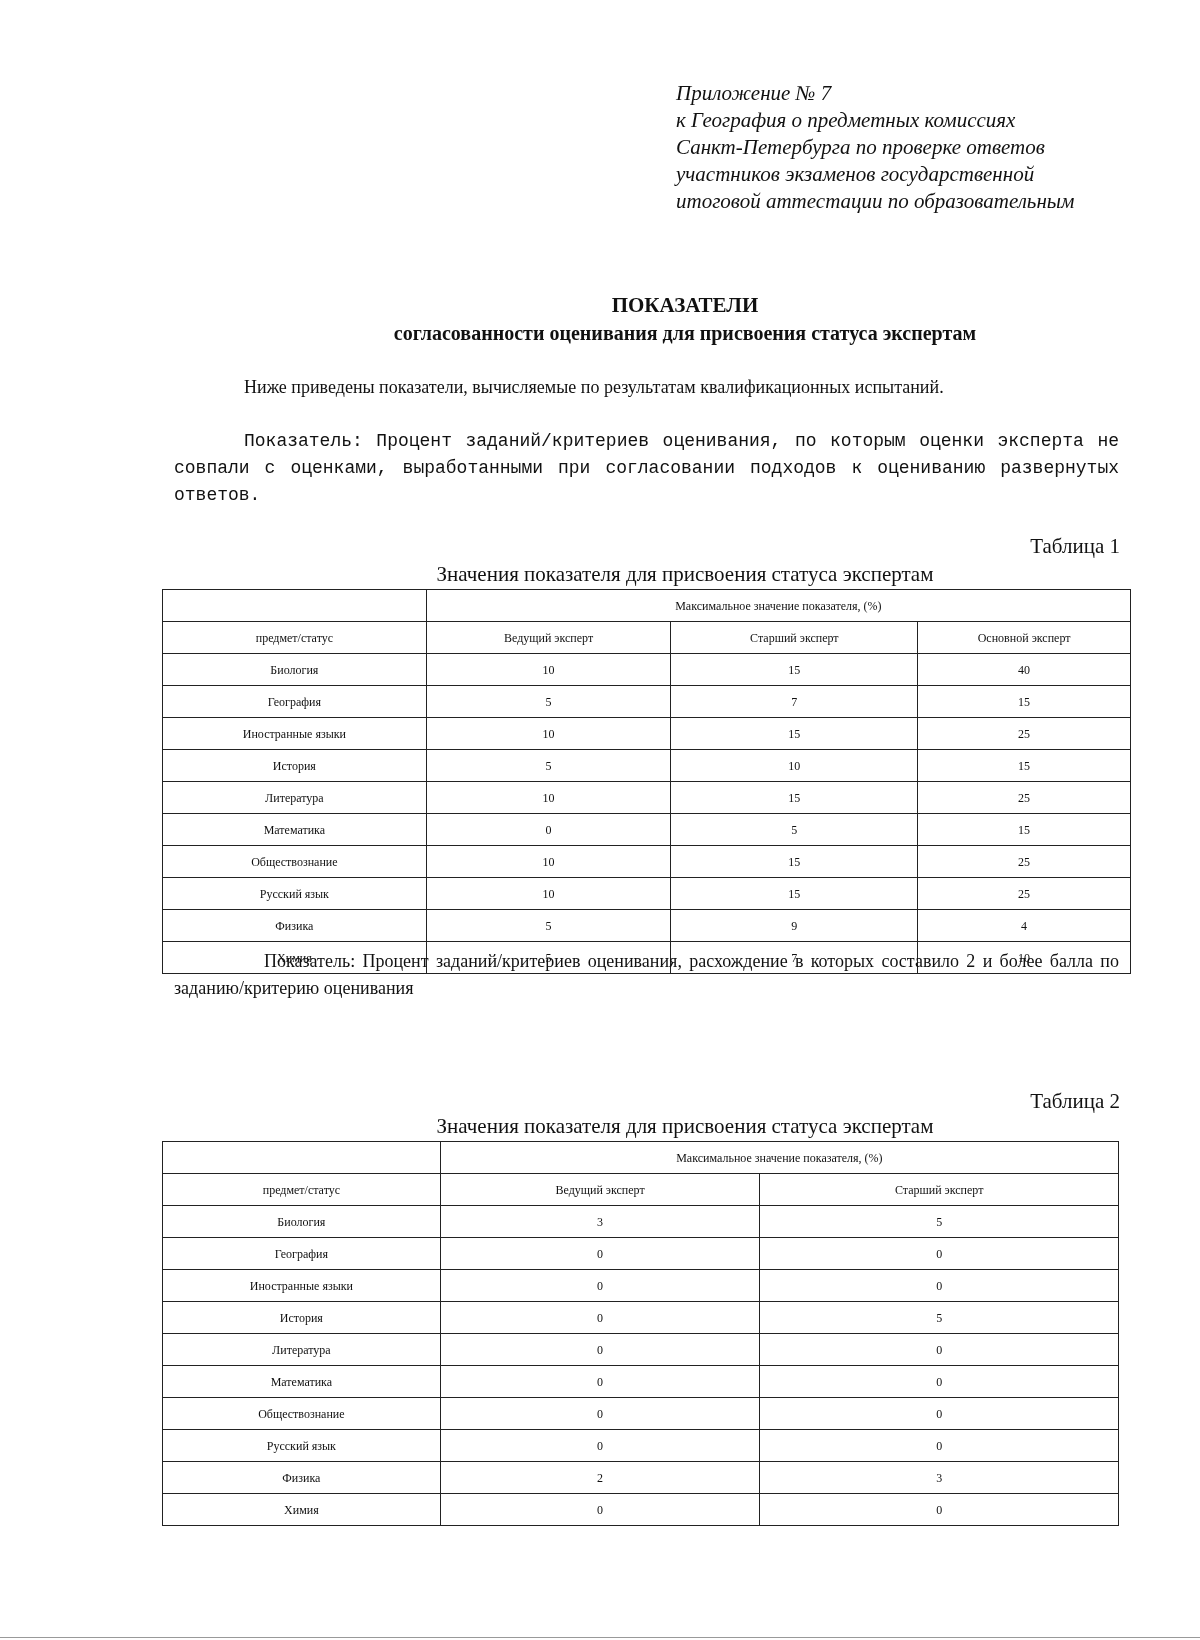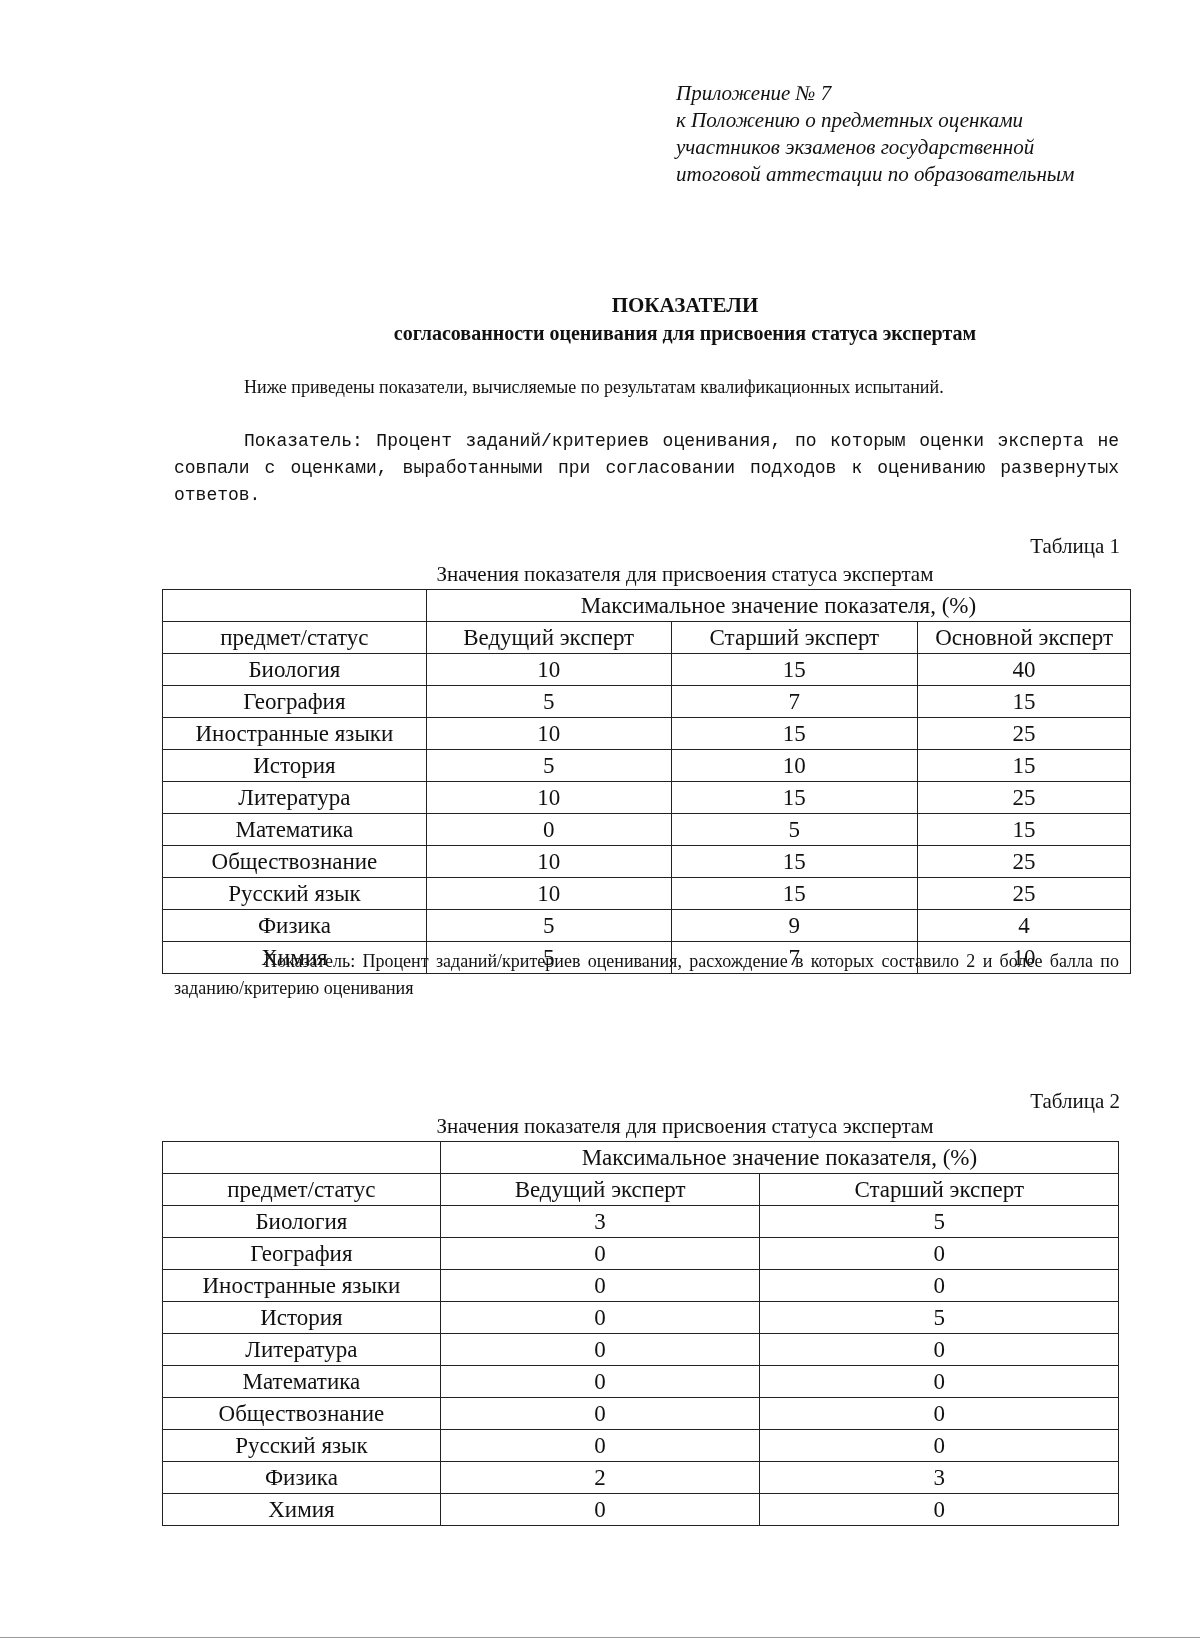--- a/index.html
+++ b/index.html
@@ -31,21 +31,21 @@
     position: absolute; right: 80px; font-size: 21px;
   }
   .tn1 { top: 534px; }
   .tn2 { top: 1089px; }
   .tbl-caption {
     position: absolute; left: 0; width: 1370px; text-align: center; font-size: 21px;
   }
   .tc1 { top: 562px; }
   .tc2 { top: 1114px; }
   table {
-    position: absolute; border-collapse: collapse; font-size: 23px;
+    position: absolute; border-collapse: collapse; font-size: 12px;
   }
   td {
     border: 1.5px solid #222; text-align: center; padding: 0; height: 31px;
     line-height: 30px;
   }
   .t1 { left: 162px; top: 589px; width: 969px; }
   .t2 { left: 162px; top: 1141px; width: 957px; }
   .t1 col.c0 { width: 264px; }
   .t1 col.c1 { width: 245px; }
   .t1 col.c2 { width: 247px; }
@@ -55,21 +55,22 @@
   .t2 col.c2 { width: 359px; }
   .bottom-line {
     position: absolute; left: 0; top: 1637px; width: 1200px; height: 1px; background: #999;
   }
 </style>
 </head>
 <body>
 
 <div class="appendix">
   <div>Приложение № 7</div>
-  <div>к Положению о предметных оценками</div>
+  <div>к География о предметных комиссиях</div>
+  <div>Санкт-Петербурга по проверке ответов</div>
   <div>участников экзаменов государственной</div>
   <div>итоговой аттестации по образовательным</div>
 </div>
 
 <div class="title">ПОКАЗАТЕЛИ</div>
 <div class="subtitle">согласованности оценивания для присвоения статуса экспертам</div>
 
 <div class="para p1"><span class="indent"></span><span>Ниже приведены показатели, вычисляемые по результатам квалификационных испытаний.</span></div>
 <div class="para p2"><span class="indent"></span><span>Показатель: Процент заданий/критериев оценивания, по которым оценки эксперта не совпали с оценками, выработанными при согласовании подходов к оцениванию развернутых ответов.</span></div>
 

